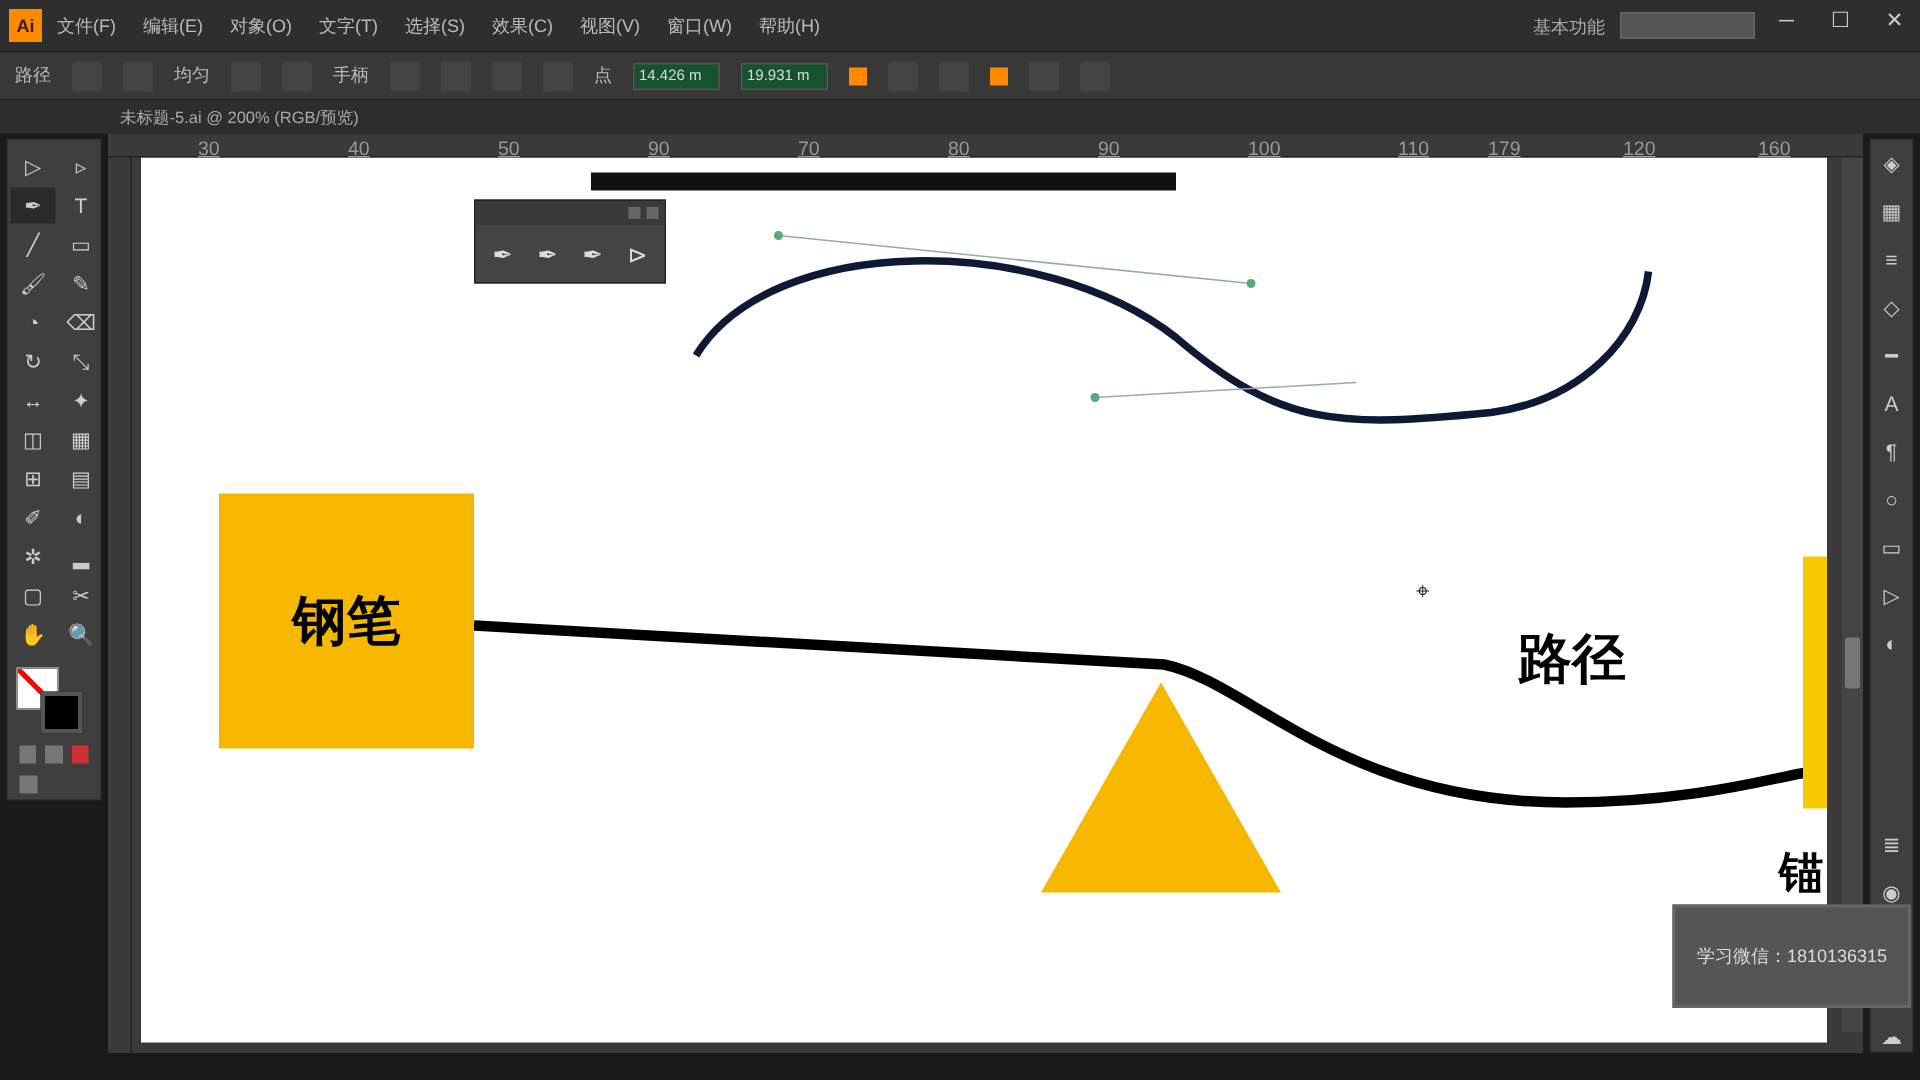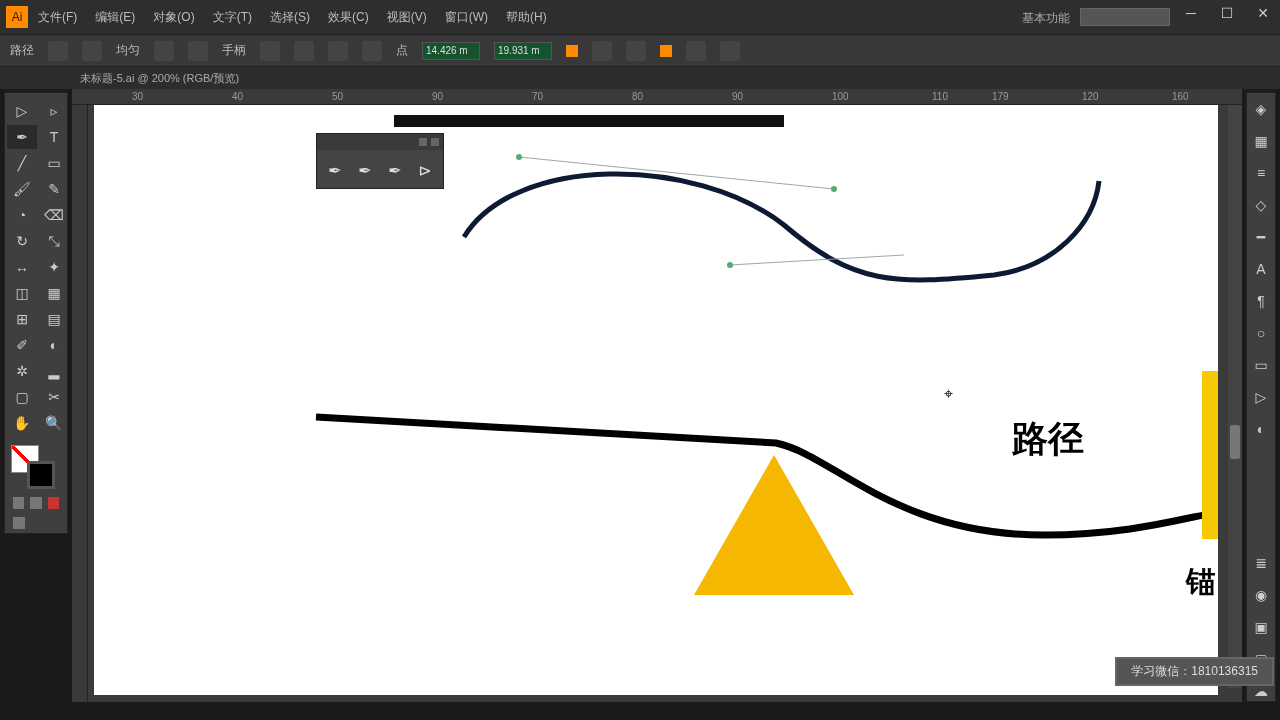--- a/index.html
+++ b/index.html
@@ -1,38 +1,38 @@
 <!DOCTYPE html>
 <html><head>
 <meta charset="utf-8">
 <style>
   * { margin: 0; padding: 0; box-sizing: border-box; font-family: sans-serif; }
   body { background: #1a1a1a; width: 1280px; height: 720px; overflow: hidden; position: relative; }
 
   
   .menubar { height: 34px; background: #2e2e2e; display: flex; align-items: center; padding-left: 6px; font-size: 12px; color: #bbb; }
-  .menubar .logo { width: 22px; height: 22px; background: #ff8a00; color: #3a1a00; font-weight: normal; display: flex; align-items: center; justify-content: center; font-size: 12px; margin-right: 10px; }
+  .menubar .logo { width: 22px; height: 22px; background: #ff8a00; color: #3a1a00; font-weight: bold; display: flex; align-items: center; justify-content: center; font-size: 12px; margin-right: 10px; }
   .menubar .menu-item { margin-right: 18px; cursor: pointer; }
   .win-controls { position: absolute; right: 6px; top: 4px; display: flex; gap: 14px; color: #ccc; font-size: 14px; }
   .win-controls span { width: 22px; height: 18px; display: flex; align-items: center; justify-content: center; cursor: pointer; }
   .search-field { position: absolute; right: 110px; top: 8px; width: 90px; height: 18px; background: #555; border: 1px solid #666; }
   .preset-label { position: absolute; right: 210px; top: 10px; color: #aaa; font-size: 12px; }
 
   
   .controlbar { height: 33px; background: #383838; border-top: 1px solid #222; border-bottom: 1px solid #222; display: flex; align-items: center; padding-left: 10px; gap: 14px; font-size: 12px; color: #bbb; }
   .controlbar .ci { width: 20px; height: 20px; background: #444; border-radius: 2px; }
   .controlbar .numfield { width: 58px; height: 18px; background: #14532d; border: 1px solid #555; color: #ddd; font-size: 10px; padding: 1px 3px; }
   .controlbar .chip { width: 12px; height: 12px; background: #ff8a00; }
 
   
   .tabbar { height: 22px; background: #2d2d2d; display: flex; align-items: center; padding-left: 80px; font-size: 11px; color: #aaa; }
 
   
   .ruler-h { position: absolute; left: 72px; top: 89px; right: 38px; height: 16px; background: #3a3a3a; border-bottom: 1px solid #222; }
-  .ruler-h .tick { position: absolute; top: 2px; font-size: 10px; color: #999; }
+  .ruler-h .tick { position: absolute; top: 2px; font-size: 13px; color: #999; text-decoration: underline; }
   .ruler-v { position: absolute; left: 72px; top: 105px; width: 16px; bottom: 18px; background: #3a3a3a; border-right: 1px solid #222; }
 
   
   .tools { position: absolute; left: 4px; top: 92px; width: 64px; background: #3f3f3f; border: 1px solid #222; padding-top: 4px; }
   .tools-grid { display: grid; grid-template-columns: 30px 30px; gap: 2px 2px; padding: 2px; }
   .tool { width: 30px; height: 24px; display: flex; align-items: center; justify-content: center; color: #ccc; font-size: 14px; cursor: pointer; }
   .tool.sel { background: #2a2a2a; }
   .swatches { margin-top: 6px; padding: 6px; position: relative; height: 50px; }
   .swatch-fill { position: absolute; left: 6px; top: 2px; width: 28px; height: 28px; background: #fff; border: 1px solid #888; }
   .swatch-fill::after { content:''; position:absolute; left:0; top:0; right:0; bottom:0; background: linear-gradient(45deg, transparent 46%, red 46%, red 54%, transparent 54%); }
@@ -63,21 +63,21 @@
   .yellow-box { position: absolute; left: 52px; top: 224px; width: 170px; height: 170px; background: #f6b700; display: flex; align-items: center; justify-content: center; font-size: 36px; font-weight: bold; }
   .yellow-strip { position: absolute; right: 0; top: 266px; width: 16px; height: 168px; background: #f6c900; }
   .triangle { position: absolute; left: 600px; top: 350px; width: 0; height: 0; border-left: 80px solid transparent; border-right: 80px solid transparent; border-bottom: 140px solid #f6b700; }
   .path-label { position: absolute; left: 918px; top: 310px; font-size: 36px; font-weight: bold; }
   .anchor-label { position: absolute; right: 2px; bottom: 92px; font-size: 30px; font-weight: bold; }
   .caption { position: absolute; left: 0; right: 0; bottom: 36px; text-align: center; color: #808080; font-size: 22px; }
   .cursor { position: absolute; left: 850px; top: 280px; font-size: 16px; color: #222; }
 
   svg.art { position: absolute; left: 0; top: 0; width: 100%; height: 100%; pointer-events: none; }
 
-  .contact-box { position: absolute; right: 6px; bottom: 34px; background: #555; color: #ddd; font-size: 12px; padding: 4px 14px; border: 2px solid #666; }
+  .contact-box { position: absolute; right: 6px; bottom: 48px; background: #555; color: #ddd; font-size: 12px; padding: 24px 14px; border: 2px solid #666; }
 </style>
 </head>
 <body>
 
 <div class="menubar">
   <div class="logo">Ai</div>
   <span class="menu-item">文件(F)</span>
   <span class="menu-item">编辑(E)</span>
   <span class="menu-item">对象(O)</span>
   <span class="menu-item">文字(T)</span>
@@ -224,20 +224,23 @@
 
       <line x1="425" y1="52" x2="740" y2="84" stroke="#9aa" stroke-width="1"></line>
       <circle cx="425" cy="52" r="3" fill="#5a7"></circle>
       <circle cx="740" cy="84" r="3" fill="#5a7"></circle>
       <line x1="636" y1="160" x2="810" y2="150" stroke="#9aa" stroke-width="1"></line>
       <circle cx="636" cy="160" r="3" fill="#5a7"></circle>
 
       <path d="M 222 312 L 682 338 C 740 350, 800 430, 950 430 C 1040 430, 1100 410, 1112 410" stroke="#000" stroke-width="7" fill="none"></path>
     </svg>
 
+    <div class="yellow-box">
+        <span>钢笔</span>
+      </div>
     <div class="triangle"></div>
     <div class="yellow-strip"></div>
     <div class="path-label">路径</div>
     <div class="anchor-label">锚</div>
     <div class="cursor">⌖</div>
   </div>
 
   <div class="scroll-v">
       <div class="thumb"></div>
     </div>

